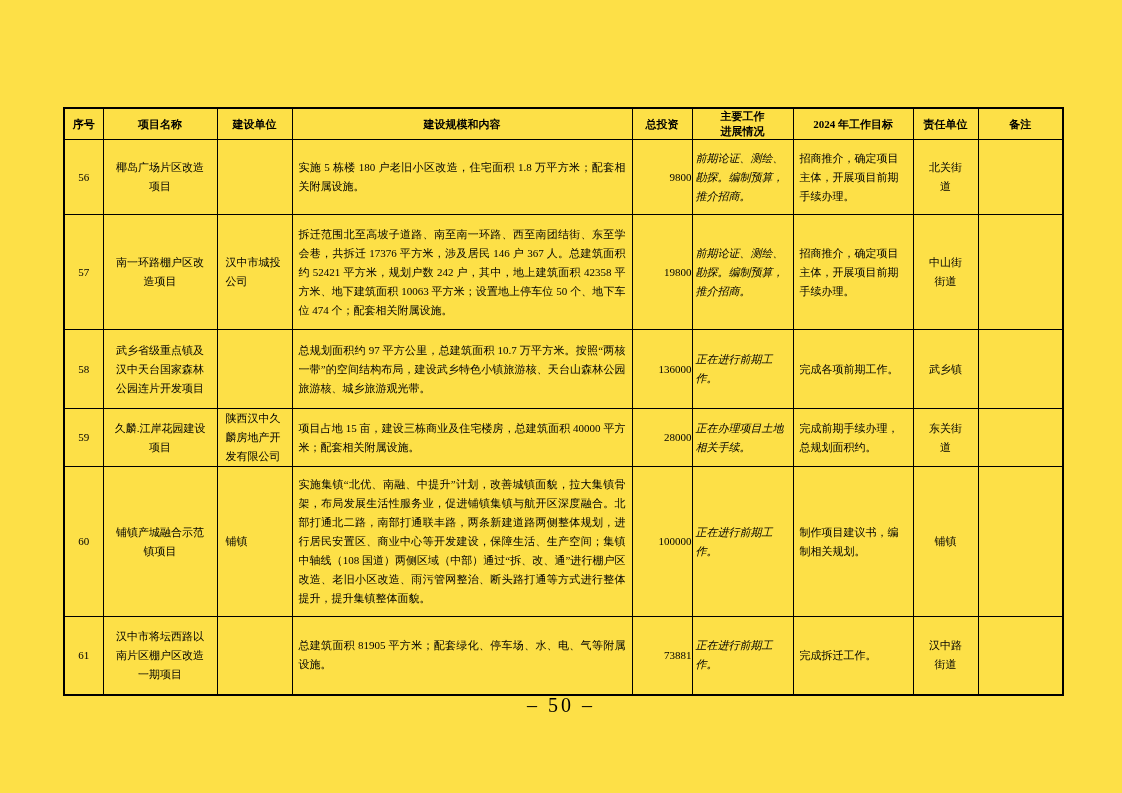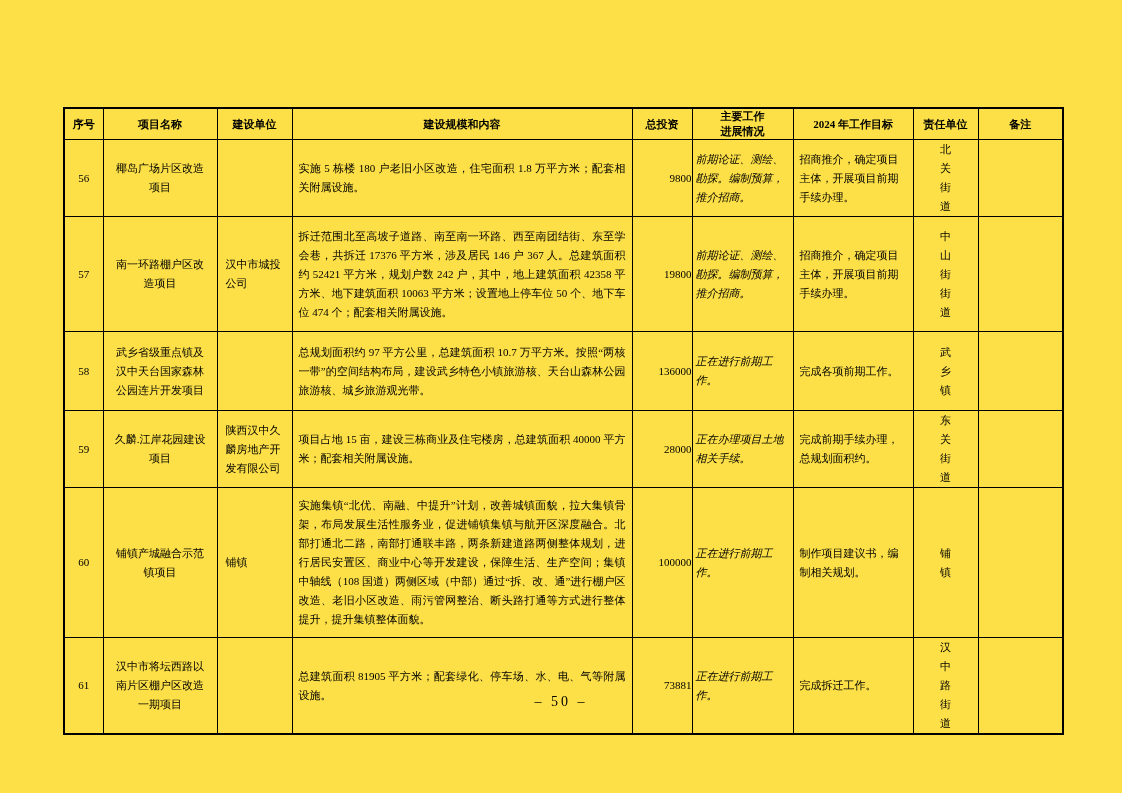--- a/index.html
+++ b/index.html
@@ -31,26 +31,26 @@
     padding:0 1px;
     white-space:pre-line;
   }
   td.c-no     { text-align:center; padding:0; }
   td.c-name   { text-align:center;   padding:0 10px; }
   td.c-unit   { text-align:left; padding:0 8px; }
   td.c-content{ text-align:justify; text-justify:inter-ideograph; padding:2px 6px;margin-left:40px; }
   td.c-inv    { text-align:right; padding:0;font-family:Liberation Serif, serif; }
   td.c-prog   { text-align:left;   padding:2px 3px;font-style:italic; }
   td.c-goal   { text-align:left;   padding:2px 6px; }
-  td.c-resp   { text-align:center; padding:0 22px;font-family:Liberation Serif, serif; }
+  td.c-resp   { text-align:center; padding:0 14px;font-family:Liberation Serif, serif; }
   td.c-remark { text-align:center; padding:0; }
 
   .page-num {
     position:absolute; left:0; right:0; top:694px;
-    text-align:center; font-size:14px; letter-spacing:3px;
+    text-align:center; font-size:20px; letter-spacing:3px;
   }
 </style>
 </head>
 <body>
 
 <div class="sheet">
 
   <table class="doc">
     <colgroup>
       <col style="width:39px">

